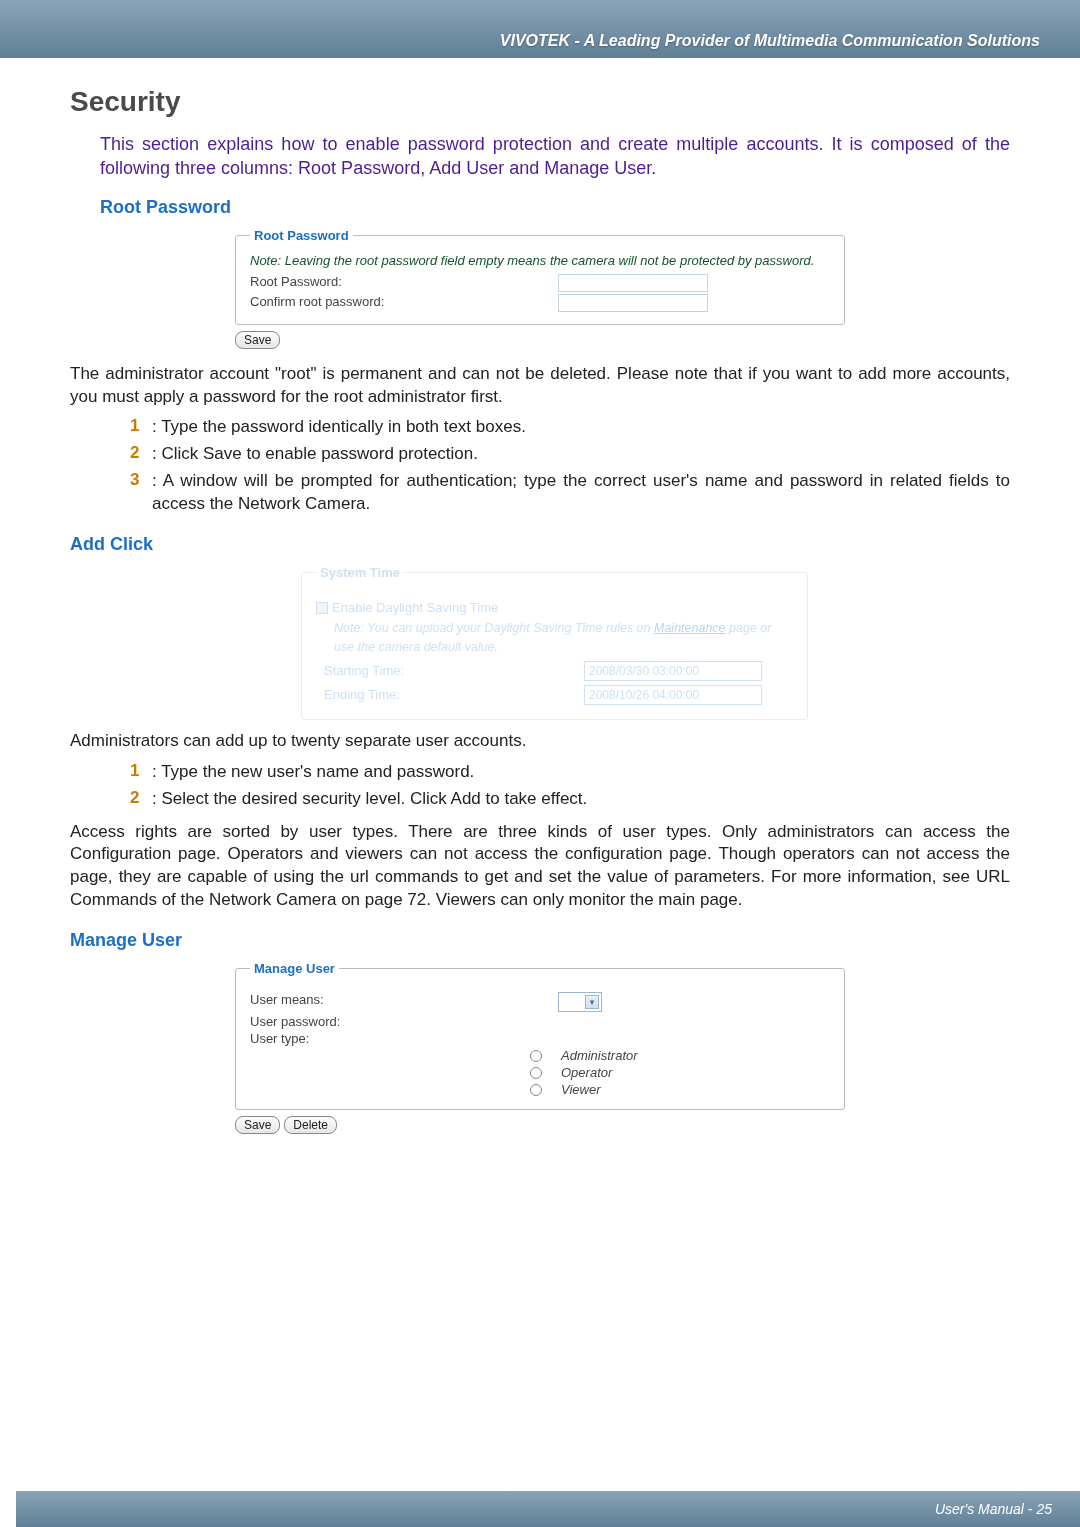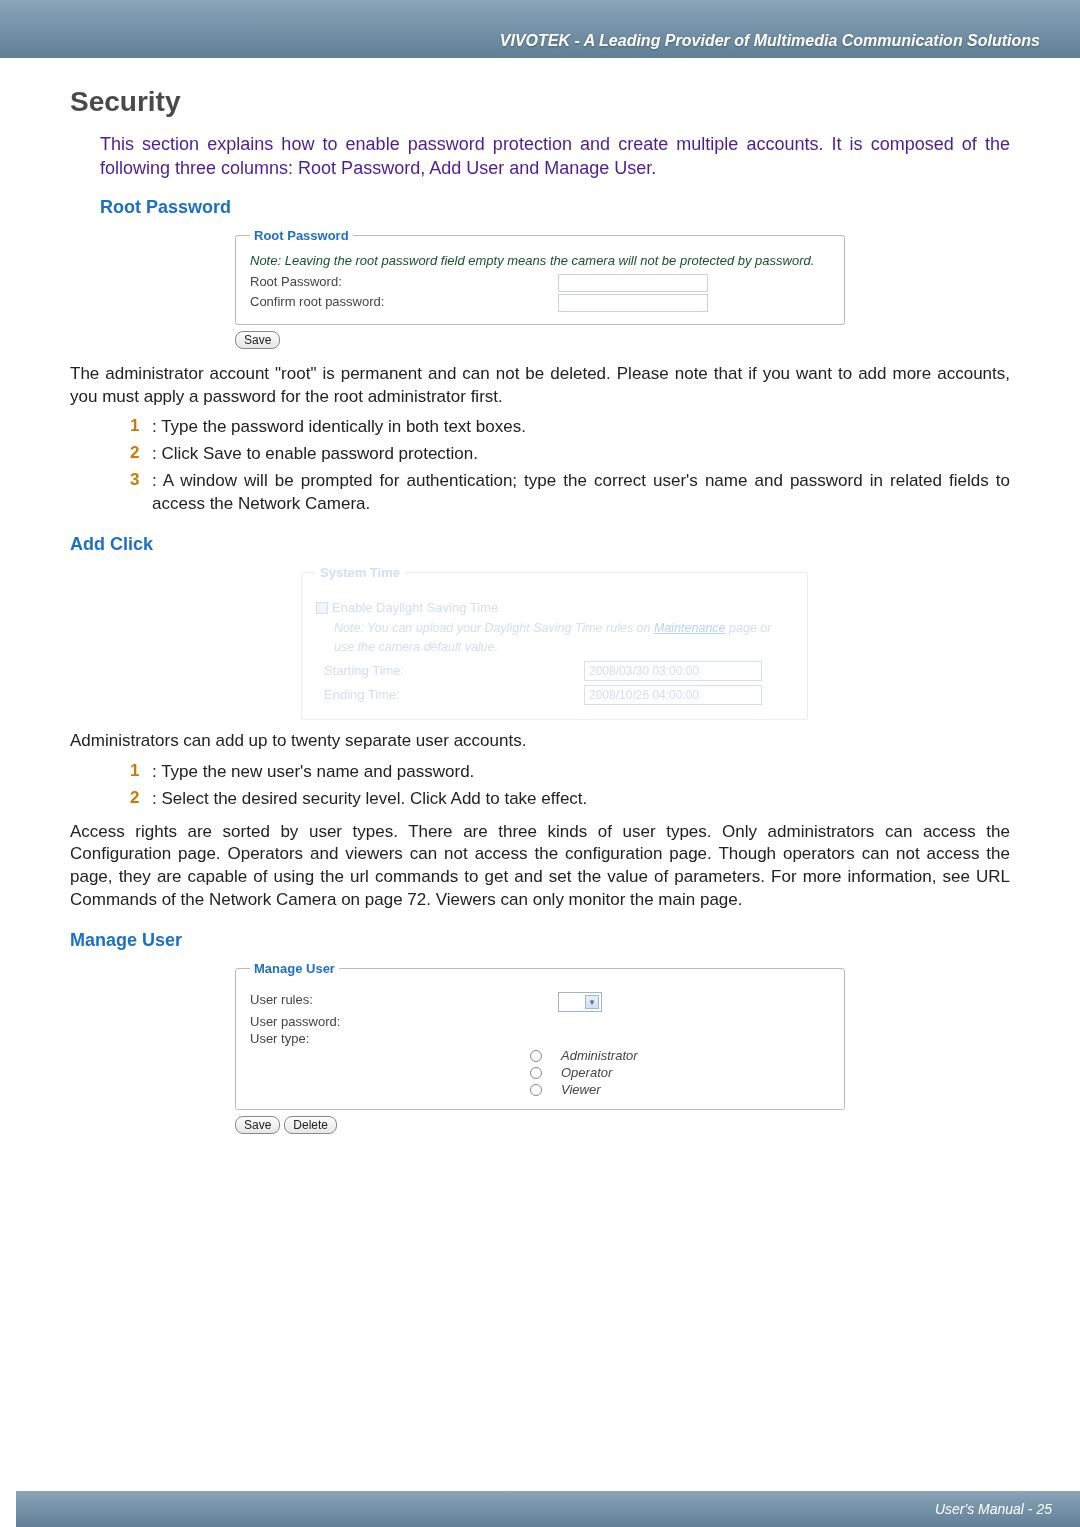--- a/index.html
+++ b/index.html
@@ -297,21 +297,21 @@
   </div>
 
   <div class="body-text-full">Access rights are sorted by user types. There are three kinds of user types. Only administrators can access the Configuration page. Operators and viewers can not access the configuration page. Though operators can not access the page, they are capable of using the url commands to get and set the value of parameters. For more information, see URL Commands of the Network Camera on page 72. Viewers can only monitor the main page.</div>
 
   <div class="sub-heading-left">Manage User</div>
 
   <div class="fieldset-img">
     <fieldset>
       <legend>Manage User</legend>
       <div class="fs-row" style="margin-top:6px;">
-        <div class="fs-label">User rules:</div>
+        <div class="fs-label">User means:</div>
         <div class="select-box">
           <span class="select-arrow">▾</span>
         </div>
       </div>
       <div class="fs-row">
         <div class="fs-label">User password:</div>
       </div>
       <div class="fs-row">
         <div class="fs-label">User type:</div>
       </div>

